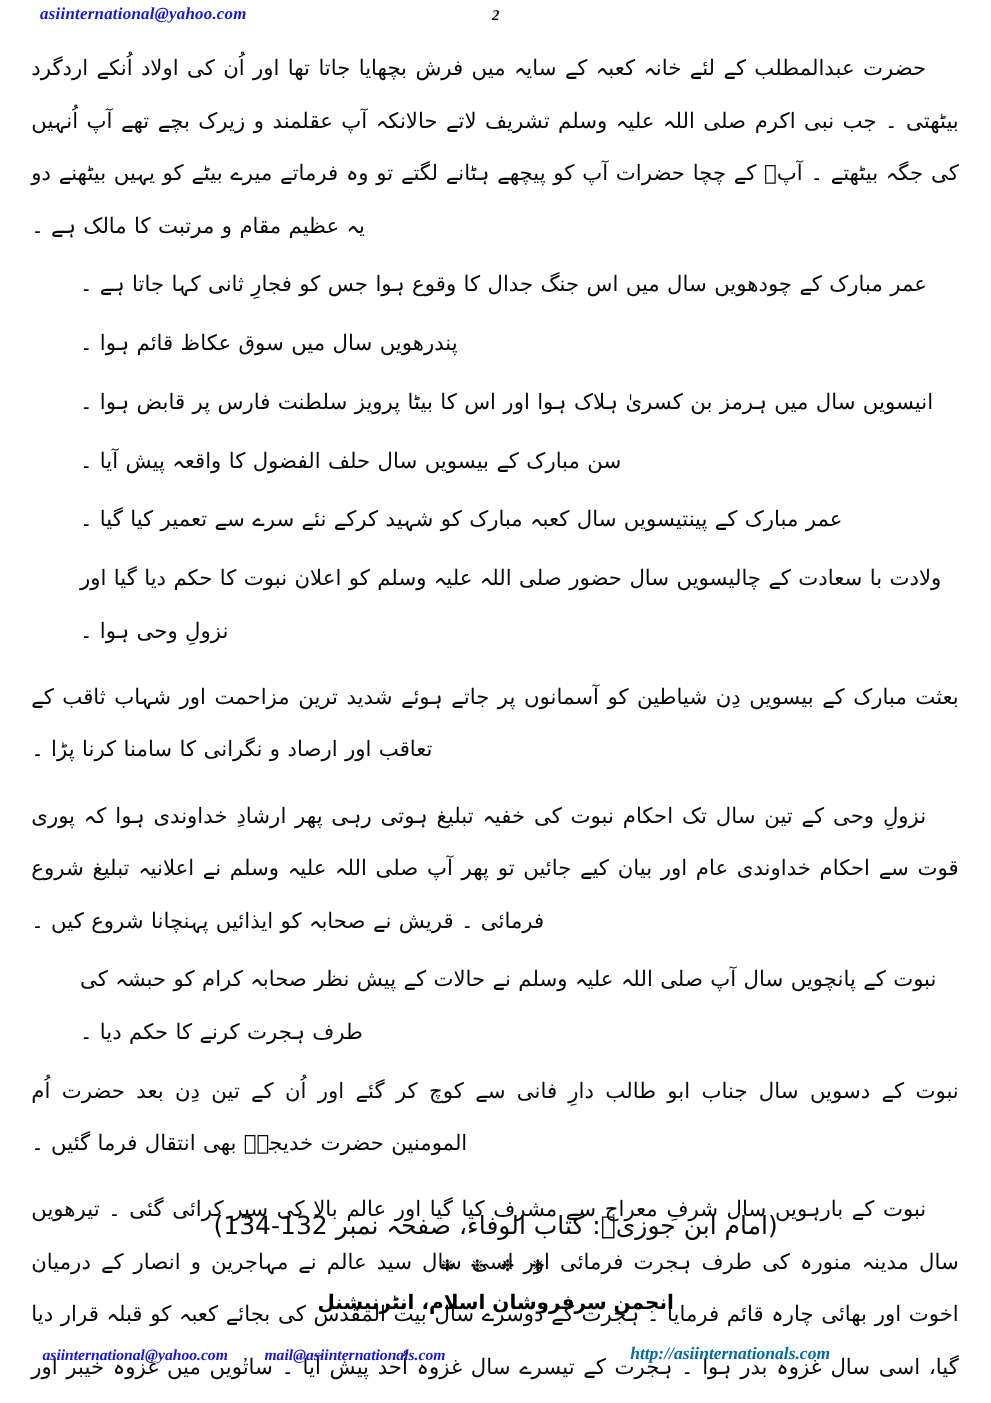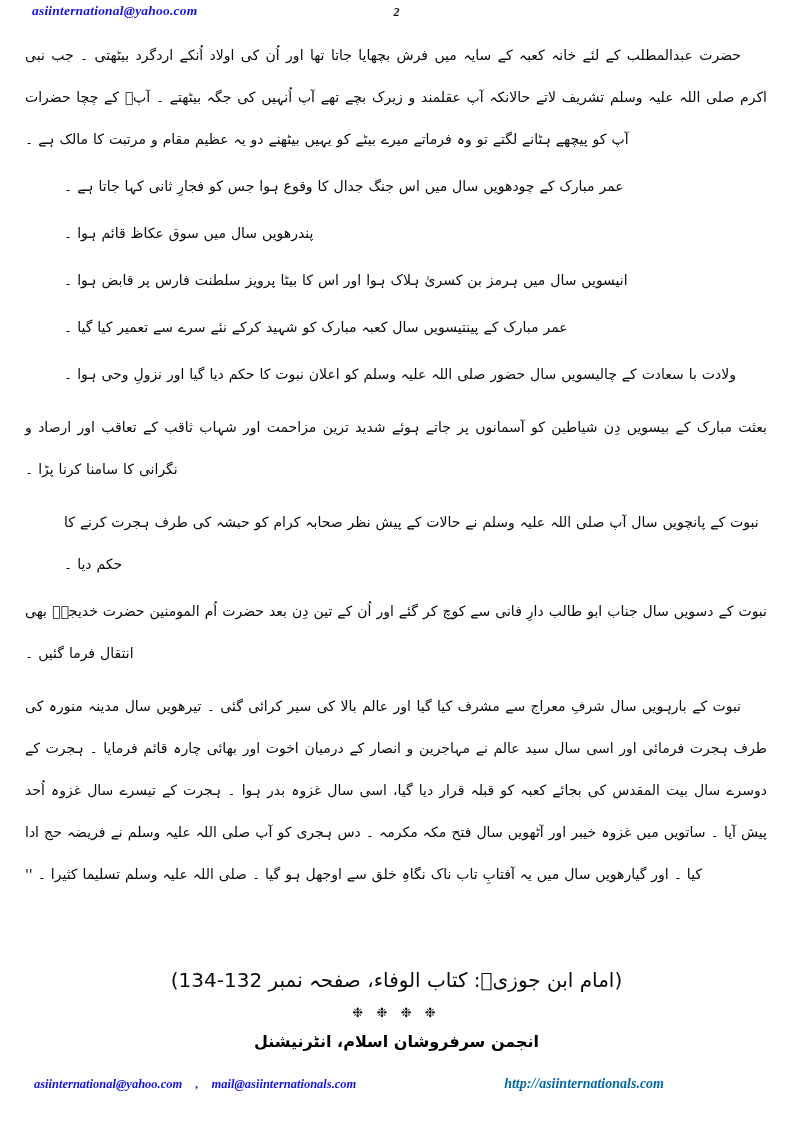--- a/index.html
+++ b/index.html
@@ -58,21 +58,21 @@
     width: 742px;
     direction: rtl;
     text-align: justify;
     text-align-last: justify;
   }
 
   .para {
     direction: rtl;
     unicode-bidi: isolate;
     font-family: "DejaVu Sans", "Liberation Sans", sans-serif;
-    font-size: 14px;
+    font-size: 17px;
     line-height: 42px;
     color: #0a0a0a;
     margin: 0 0 5px 0;
     text-align: justify;
     text-align-last: justify;
     word-spacing: 0.5px;
   }
   .para.indent {
     text-indent: 26px;
   }
@@ -191,31 +191,33 @@
 <div class="content">
 
   <p class="para indent tail-left">حضرت عبدالمطلب کے لئے خانہ کعبہ کے سایہ میں فرش بچھایا جاتا تھا اور اُن کی اولاد اُنکے اردگرد بیٹھتی ۔ جب نبی اکرم صلی اللہ علیہ وسلم تشریف لاتے حالانکہ آپ عقلمند و زیرک بچے تھے آپ اُنہیں کی جگہ بیٹھتے ۔ آپؐ کے چچا حضرات آپ کو پیچھے ہٹانے لگتے تو وہ فرماتے میرے بیٹے کو یہیں بیٹھنے دو یہ عظیم مقام و مرتبت کا مالک ہے ۔</p>
 
   <p class="para single">عمر مبارک کے چودھویں سال میں اس جنگ جدال کا وقوع ہوا جس کو فجارِ ثانی کہا جاتا ہے ۔</p>
 
   <p class="para single">پندرھویں سال میں سوق عکاظ قائم ہوا ۔</p>
 
   <p class="para single">انیسویں سال میں ہرمز بن کسریٰ ہلاک ہوا اور اس کا بیٹا پرویز سلطنت فارس پر قابض ہوا ۔</p>
 
+  <p class="para single">سن مبارک کے بیسویں سال حلف الفضول کا واقعہ پیش آیا ۔</p>
 
   <p class="para single">عمر مبارک کے پینتیسویں سال کعبہ مبارک کو شہید کرکے نئے سرے سے تعمیر کیا گیا ۔</p>
 
   <p class="para single">ولادت با سعادت کے چالیسویں سال حضور صلی اللہ علیہ وسلم کو اعلان نبوت کا حکم دیا گیا اور نزولِ وحی ہوا ۔</p>
 
   <div class="spacer-sm"></div>
 
   <p class="para tail-left">بعثت مبارک کے بیسویں دِن شیاطین کو آسمانوں پر جاتے ہوئے شدید ترین مزاحمت اور شہاب ثاقب کے تعاقب اور ارصاد و نگرانی کا سامنا کرنا پڑا ۔</p>
 
   <div class="spacer-sm"></div>
 
+  <p class="para indent tail-left">نزولِ وحی کے تین سال تک احکام نبوت کی خفیہ تبلیغ ہوتی رہی پھر ارشادِ خداوندی ہوا کہ پوری قوت سے احکام خداوندی عام اور بیان کیے جائیں تو پھر آپ صلی اللہ علیہ وسلم نے اعلانیہ تبلیغ شروع فرمائی ۔ قریش نے صحابہ کو ایذائیں پہنچانا شروع کیں ۔</p>
 
   <p class="para single">نبوت کے پانچویں سال آپ صلی اللہ علیہ وسلم نے حالات کے پیش نظر صحابہ کرام کو حبشہ کی طرف ہجرت کرنے کا حکم دیا ۔</p>
 
   <p class="para tail-left">نبوت کے دسویں سال جناب ابو طالب دارِ فانی سے کوچ کر گئے اور اُن کے تین دِن بعد حضرت اُم المومنین حضرت خدیجہؓ بھی انتقال فرما گئیں ۔</p>
 
   <div class="spacer-sm"></div>
 
   <p class="para indent tail-left">نبوت کے بارہویں سال شرفِ معراج سے مشرف کیا گیا اور عالم بالا کی سیر کرائی گئی ۔ تیرھویں سال مدینہ منورہ کی طرف ہجرت فرمائی اور اسی سال سید عالم نے مہاجرین و انصار کے درمیان اخوت اور بھائی چارہ قائم فرمایا ۔ ہجرت کے دوسرے سال بیت المقدس کی بجائے کعبہ کو قبلہ قرار دیا گیا، اسی سال غزوہ بدر ہوا ۔ ہجرت کے تیسرے سال غزوہ اُحد پیش آیا ۔ ساتویں میں غزوہ خیبر اور آٹھویں سال فتح مکہ مکرمہ ۔ دس ہجری کو آپ صلی اللہ علیہ وسلم نے فریضہ حج ادا کیا ۔ اور گیارھویں سال میں یہ آفتابِ تاب ناک نگاہِ خلق سے اوجھل ہو گیا ۔ صلی اللہ علیہ وسلم تسلیما کثیرا ۔ ''</p>
 
 </div>

